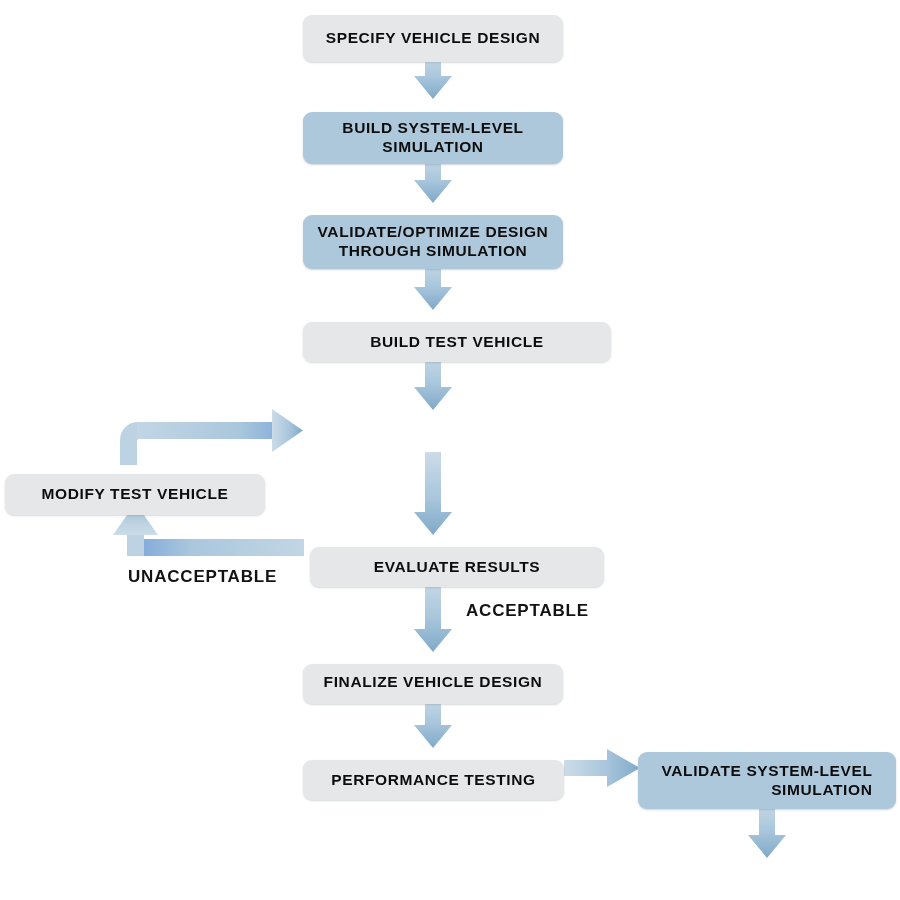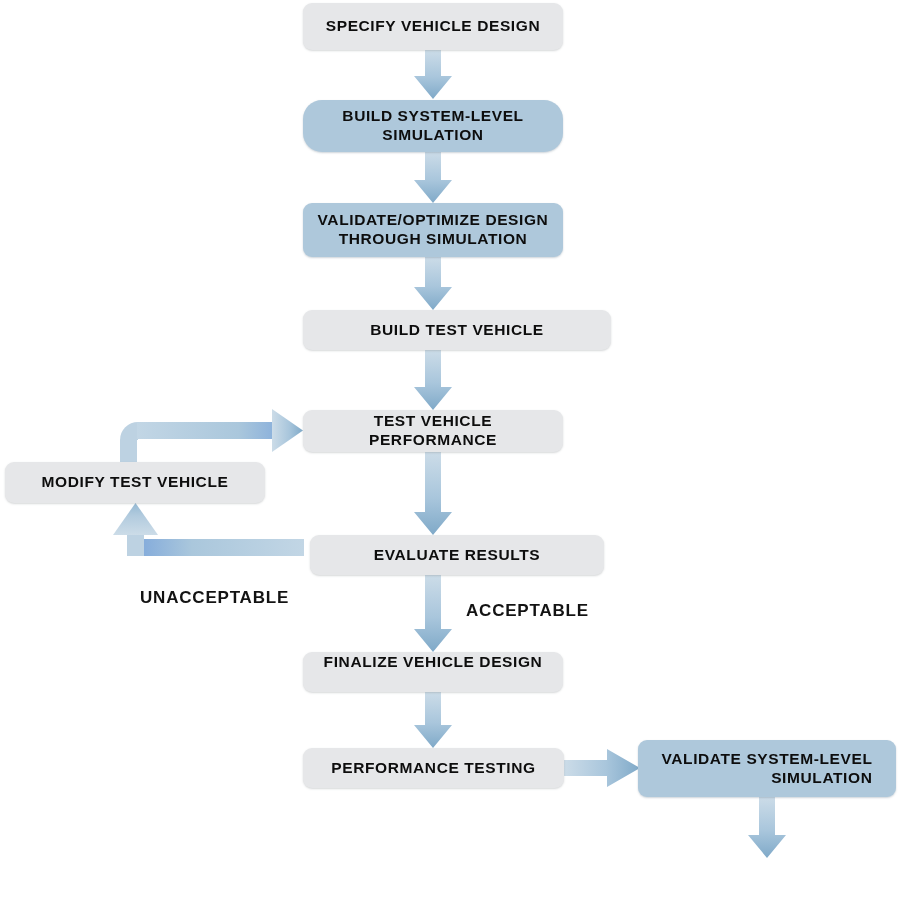--- a/index.html
+++ b/index.html
@@ -29,22 +29,23 @@
     display: flex;
     align-items: center;
     justify-content: center;
     text-align: center;
     border-radius: 9px;
     font-weight: bold;
     font-size: 15.5px;
     letter-spacing: 0.6px;
     color: #0d0d0d;
     line-height: 1.22;
-    padding: 20px 6px;
+    padding: 12px 6px;
     z-index: 3;
+    margin-top: 12px;
   }
   .node.grey {
     background: #e6e7e9;
     box-shadow: 0 1px 2px rgba(120,125,130,0.30);
   }
   .node.blue {
     background: #aec8db;
     box-shadow: 0 1px 2px rgba(110,130,145,0.35);
   }
   .edge-label {
@@ -167,41 +168,38 @@
 
     <g>
       <path d="M759,797 L775,797 L775,835 L786,835 L767,858 L748,835 L759,835 Z" fill="url(#gradDown)"></path>
     </g>
   </svg>
 
   <div class="node grey" style="left:303px; top:3px; width:260px; height:47px;">
     <span>SPECIFY VEHICLE DESIGN</span>
   </div>
 
-  <div class="node blue" style="left:303px; top:100px; width:260px; height:52px;border-radius:19px;">
+  <div class="node blue" style="left:303px; top:100px; width:260px; height:52px;">
     <span>
       <span>BUILD SYSTEM-LEVEL</span><br>
       <span>SIMULATION</span>
     </span>
   </div>
 
   <div class="node blue" style="left:303px; top:203px; width:260px; height:54px;">
     <span>
       <span>VALIDATE/OPTIMIZE DESIGN</span><br>
       <span>THROUGH SIMULATION</span>
     </span>
   </div>
 
   <div class="node grey" style="left:303px; top:310px; width:308px; height:40px;">
     <span>BUILD TEST VEHICLE</span>
   </div>
 
-  <div class="node grey" style="left:303px; top:410px; width:260px; height:42px;">
-    <span>TEST VEHICLE PERFORMANCE</span>
-  </div>
 
   <div class="node grey" style="left:5px; top:462px; width:260px; height:41px;text-align:right;">
     <span>MODIFY TEST VEHICLE</span>
   </div>
 
   <div class="node grey" style="left:310px; top:535px; width:294px; height:40px;">
     <span>EVALUATE RESULTS</span>
   </div>
 
   <div class="node grey" style="left:303px; top:652px; width:260px; height:40px;align-items:flex-end;">
@@ -213,17 +211,17 @@
   </div>
 
   <div class="node blue" style="left:638px; top:740px; width:258px; height:57px;text-align:right;">
     <span>
       <span>VALIDATE SYSTEM-LEVEL</span><br>
       <span>SIMULATION</span>
     </span>
   </div>
 
 
-  <div class="edge-label" style="left:140px; top:567px;margin-top:21px;">UNACCEPTABLE</div>
+  <div class="edge-label" style="left:128px; top:567px;">UNACCEPTABLE</div>
 
   <div class="edge-label" style="left:466px; top:601px;">ACCEPTABLE</div>
 
 </div>
 
 </body></html>

